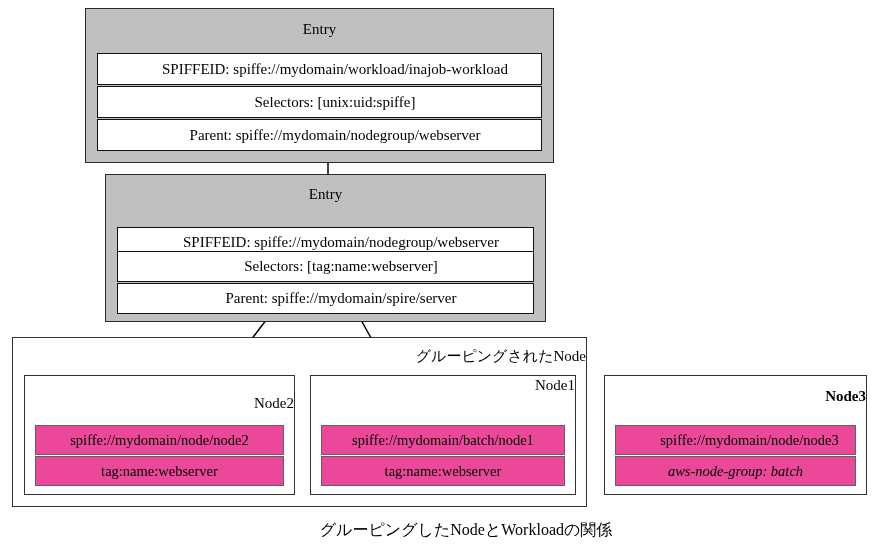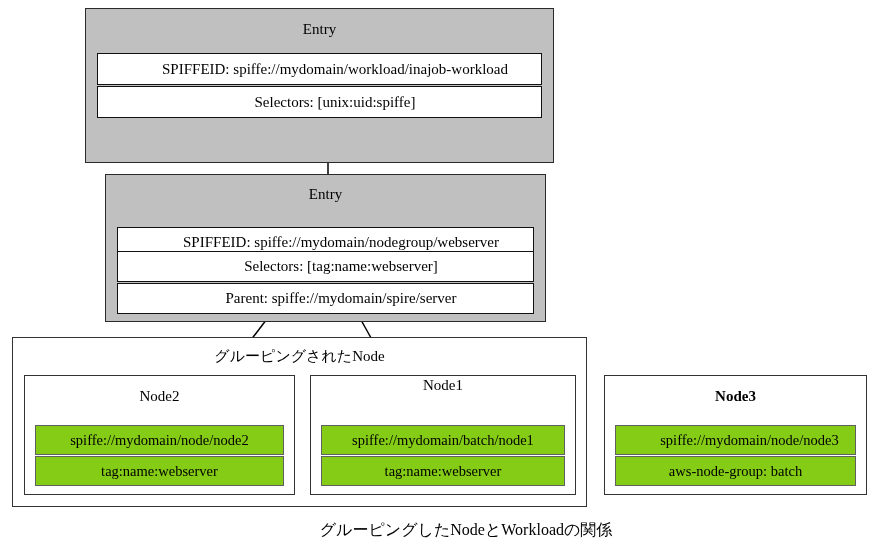--- a/index.html
+++ b/index.html
@@ -55,28 +55,28 @@
 
   
   .plain-box {
     background: #ffffff;
     border: 1.4px solid #333333;
   }
   .box-title {
     position: absolute;
     left: 0;
     width: 100%;
-    text-align: center;
+    text-align: right;
     font-size: 15px;
     line-height: 1;
   }
 
   
   .node-row {
-    background: #84cc16;
+    background: #ec4899;
     border: 1.4px solid #606060;
     display: flex;
     align-items: center;
     justify-content: center;
     font-size: 14.5px;
     white-space: nowrap;
   }
 
   .caption {
     position: absolute;
@@ -111,45 +111,46 @@
     <line x1="273" y1="311" x2="187" y2="424" stroke="#000000" stroke-width="1.5" marker-end="url(#ah)"></line>
 
     <line x1="356" y1="311" x2="419" y2="424" stroke="#000000" stroke-width="1.5" marker-end="url(#ah)"></line>
   </svg>
 
   <div class="abs cluster-entry" style="left:85px; top:8px; width:469px; height:155px;">
     <div class="cluster-title" style="top:13px;">Entry</div>
   </div>
   <div class="abs row-box" style="left:97px; top:53px; width:445px; height:32px;">SPIFFEID: spiffe://mydomain/workload/inajob-workload</div>
   <div class="abs row-box" style="left:97px; top:86px; width:445px; height:32px;">Selectors: [unix:uid:spiffe]</div>
+  <div class="abs row-box" style="left:97px; top:119px; width:445px; height:32px;">Parent: spiffe://mydomain/nodegroup/webserver</div>
 
   <div class="abs cluster-entry" style="left:105px; top:174px; width:441px; height:148px;">
     <div class="cluster-title" style="top:12px;">Entry</div>
   </div>
   <div class="abs row-box" style="left:117px; top:219px; width:417px; height:31px;margin-top:8px;">SPIFFEID: spiffe://mydomain/nodegroup/webserver</div>
   <div class="abs row-box" style="left:117px; top:251px; width:417px; height:31px;">Selectors: [tag:name:webserver]</div>
   <div class="abs row-box" style="left:117px; top:283px; width:417px; height:31px;">Parent: spiffe://mydomain/spire/server</div>
 
   <div class="abs plain-box" style="left:12px; top:337px; width:575px; height:170px;">
     <div class="box-title" style="top:11px;">グルーピングされたNode</div>
   </div>
 
   <div class="abs plain-box" style="left:24px; top:375px; width:271px; height:120px;">
-    <div class="box-title" style="top:13px;">Node2</div>
+    <div class="box-title" style="top:20px;">Node2</div>
   </div>
   <div class="abs node-row" style="left:35px; top:425px; width:249px; height:30px;">spiffe://mydomain/node/node2</div>
   <div class="abs node-row" style="left:35px; top:456px; width:249px; height:30px;">tag:name:webserver</div>
 
   <div class="abs plain-box" style="left:310px; top:375px; width:266px; height:120px;">
     <div class="box-title" style="top:2px;">Node1</div>
   </div>
   <div class="abs node-row" style="left:321px; top:425px; width:244px; height:30px;">spiffe://mydomain/batch/node1</div>
   <div class="abs node-row" style="left:321px; top:456px; width:244px; height:30px;">tag:name:webserver</div>
 
   <div class="abs plain-box" style="left:604px; top:375px; width:263px; height:120px;">
     <div class="box-title" style="top:13px;font-weight:bold;">Node3</div>
   </div>
   <div class="abs node-row" style="left:615px; top:425px; width:241px; height:30px;padding-left:28px;">spiffe://mydomain/node/node3</div>
-  <div class="abs node-row" style="left:615px; top:456px; width:241px; height:30px;">aws-node-group: batch</div>
+  <div class="abs node-row" style="left:615px; top:456px; width:241px; height:30px;font-style:italic;">aws-node-group: batch</div>
 
   <div class="caption" style="top:520px;margin-left:27px;">グルーピングしたNodeとWorkloadの関係</div>
 
 </div>
 
 </body></html>

